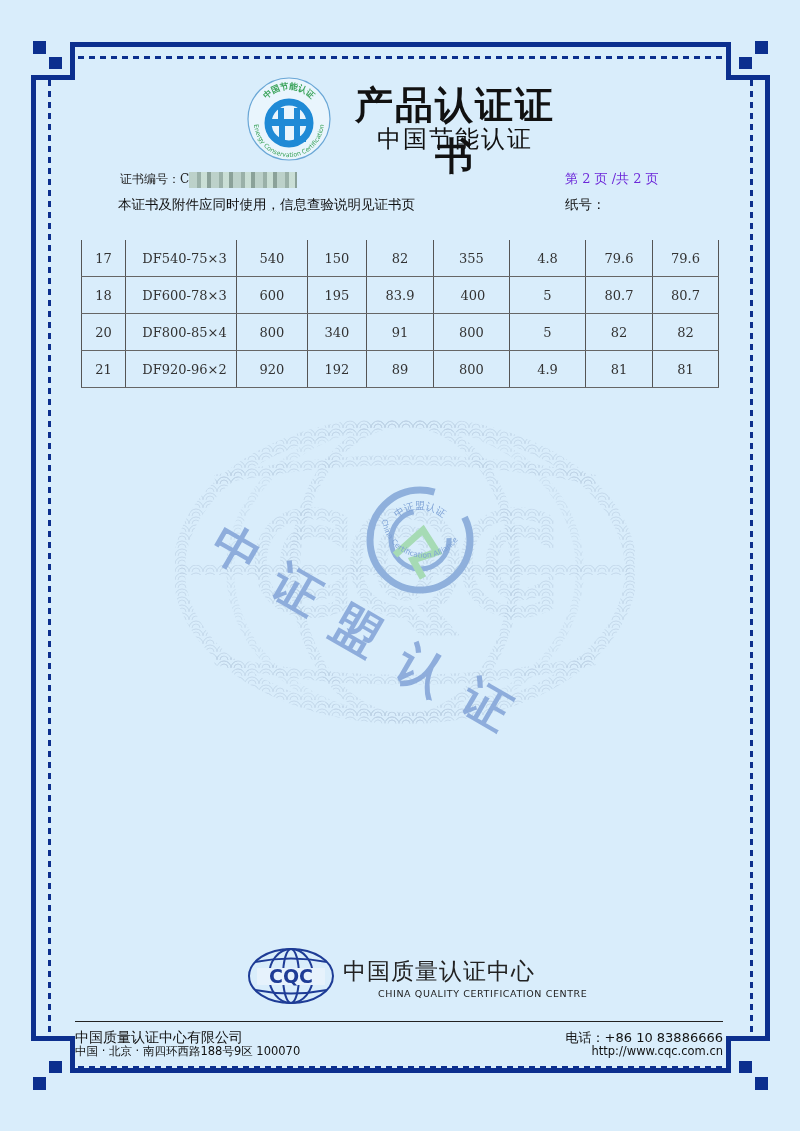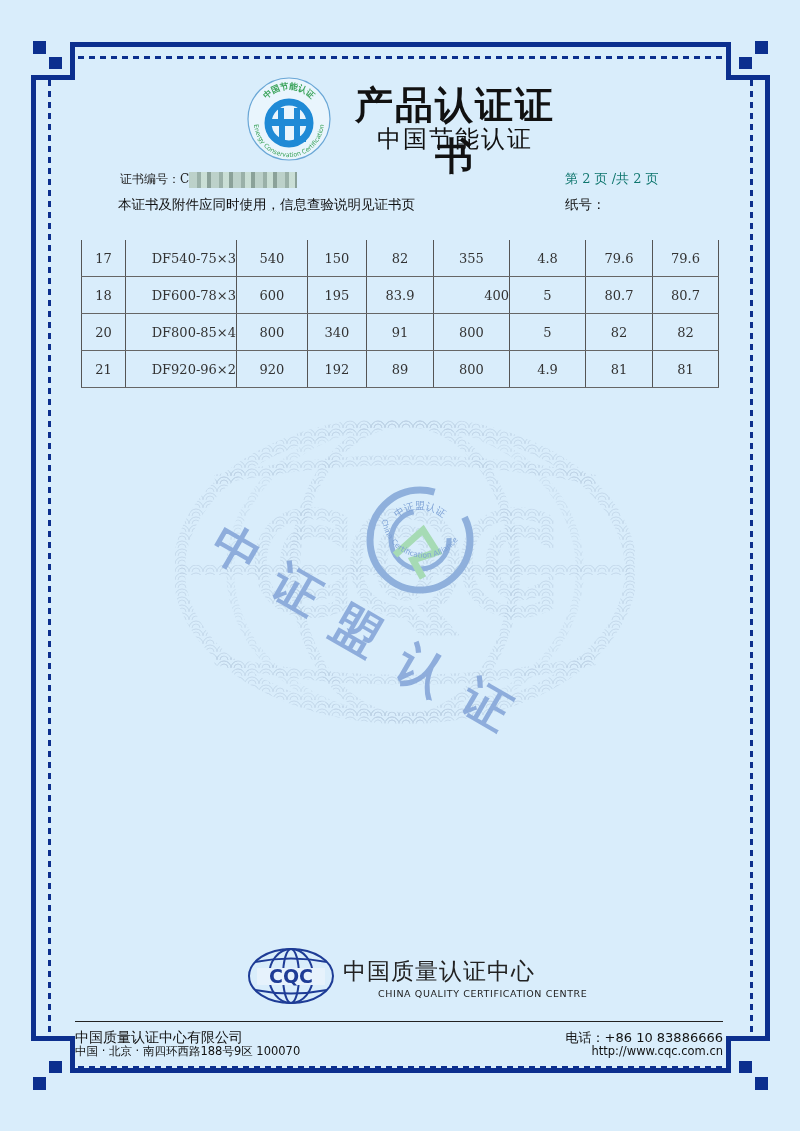--- a/index.html
+++ b/index.html
@@ -18,30 +18,30 @@
 
   
   .title-main { position: absolute; left: 350px; top: 80px; width: 210px; text-align: center;
     font-size: 38px; font-weight: bold; letter-spacing: 2px; color: #111; }
   .title-sub { position: absolute; left: 350px; top: 123px; width: 210px; text-align: center;
     font-size: 24px; color: #111; letter-spacing: 2px; }
   .cert-no { position: absolute; left: 120px; top: 171px; font-family: "DejaVu Serif", "Liberation Serif", serif; font-size: 12px; color: #222; }
   .cert-no .blur { display: inline-block; width: 108px; height: 16px; vertical-align: middle;
     background: repeating-linear-gradient(to right, #b7ccc1 0 8px, #8fa69a 8px 12px, #c7dccf 12px 18px, #7d9488 18px 22px);
     opacity: .85; margin-left: 0px; }
-  .page-info { position: absolute; left: 565px; top: 170px; font-family: "DejaVu Serif", "Liberation Serif", serif; font-size: 13px; color: #0f766e; }
+  .page-info { position: absolute; left: 565px; top: 170px; font-family: "DejaVu Serif", "Liberation Serif", serif; font-size: 13px; color: #6d28d9; }
   .notice { position: absolute; left: 118px; top: 196px; font-size: 13.5px; color: #111; }
   .paper-no { position: absolute; left: 565px; top: 196px; font-size: 13.5px; color: #111; }
 
   
   table.data { position: absolute; left: 81px; top: 240px; border-collapse: collapse;
     font-family: "DejaVu Serif", "Liberation Serif", serif; font-size: 13px; color: #333; }
   table.data td { border-left: 1px solid #555; border-right: 1px solid #555; border-bottom: 1.5px solid #666;
     height: 36px; padding: 0; text-align: center; }
-  table.data td.left { text-align: right; padding-left: 7px; }
+  table.data td.left { text-align: center; padding-left: 7px; }
 
   
   .wm { position: absolute; left: 175px; top: 420px; width: 460px; height: 330px; pointer-events: none; }
 
   
   .cqc-cn { position: absolute; left: 343px; top: 956px; font-size: 23px; letter-spacing: 1px; color: #222; }
   .cqc-en { position: absolute; left: 343px; top: 988px; font-size: 9.5px; letter-spacing: .6px; color: #222; margin-left: 35px; }
   .footer-rule { position: absolute; left: 75px; top: 1021px; width: 648px; height: 1px; background: #222; }
   .foot-l1 { position: absolute; left: 75px; top: 1029px; font-size: 14px; color: #111; }
   .foot-l2 { position: absolute; left: 75px; top: 1044px; font-size: 11.5px; color: #111; }

